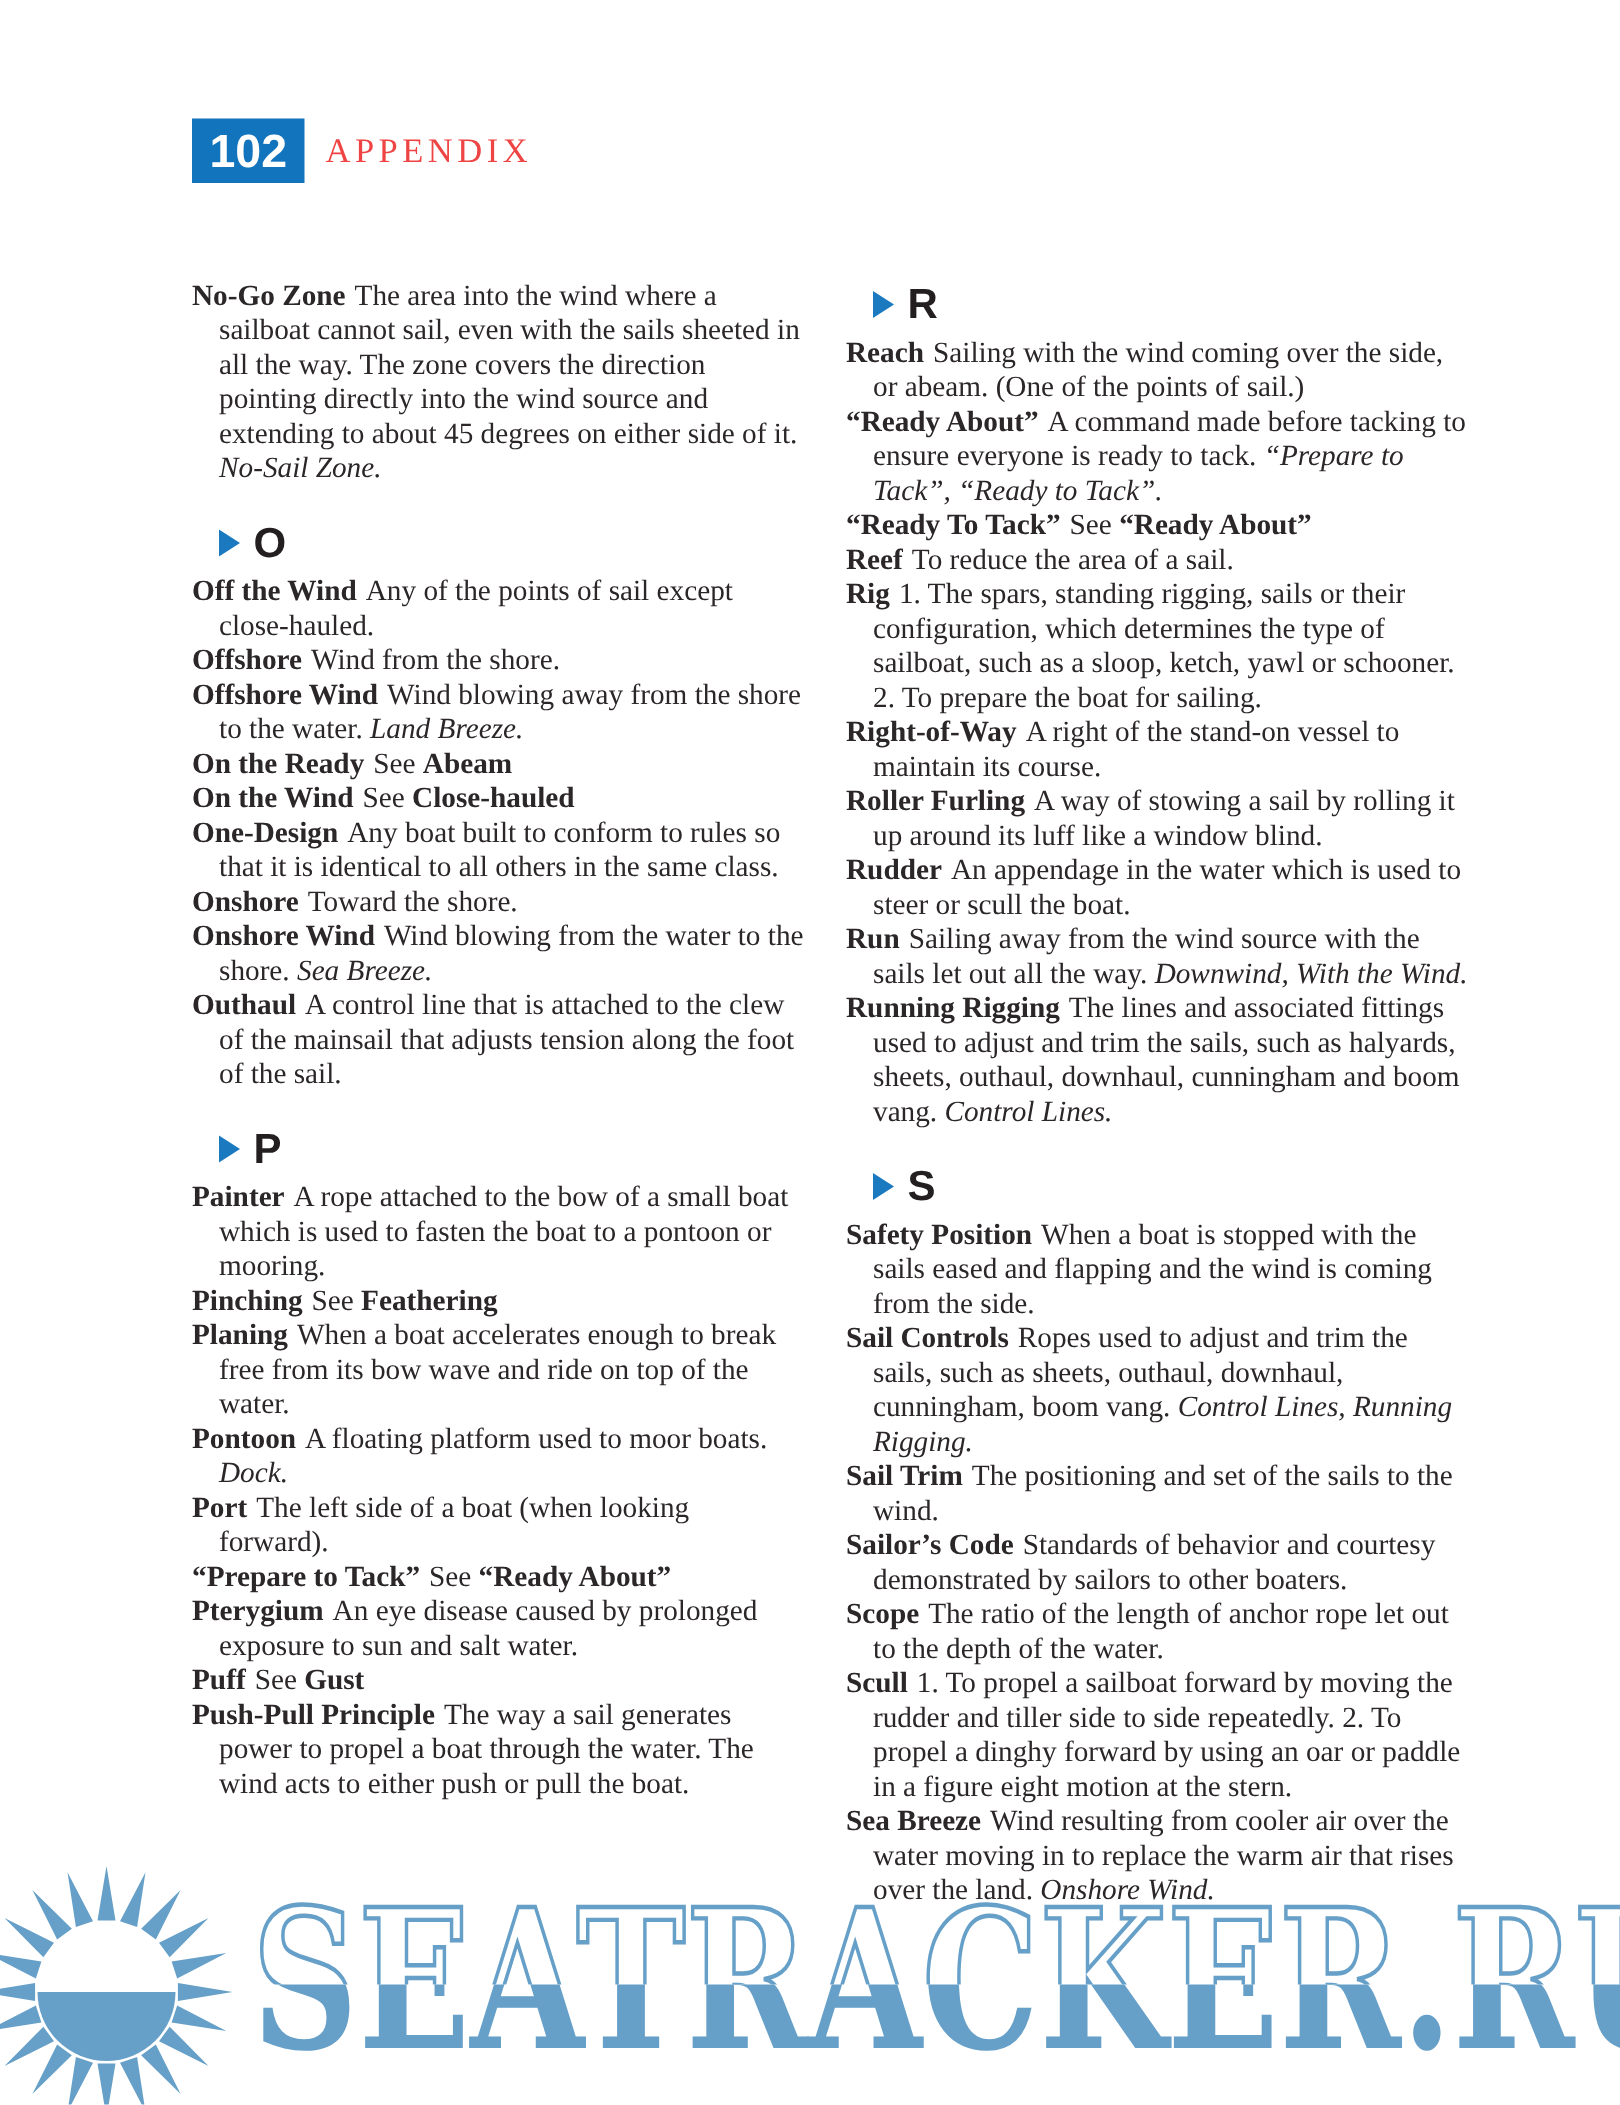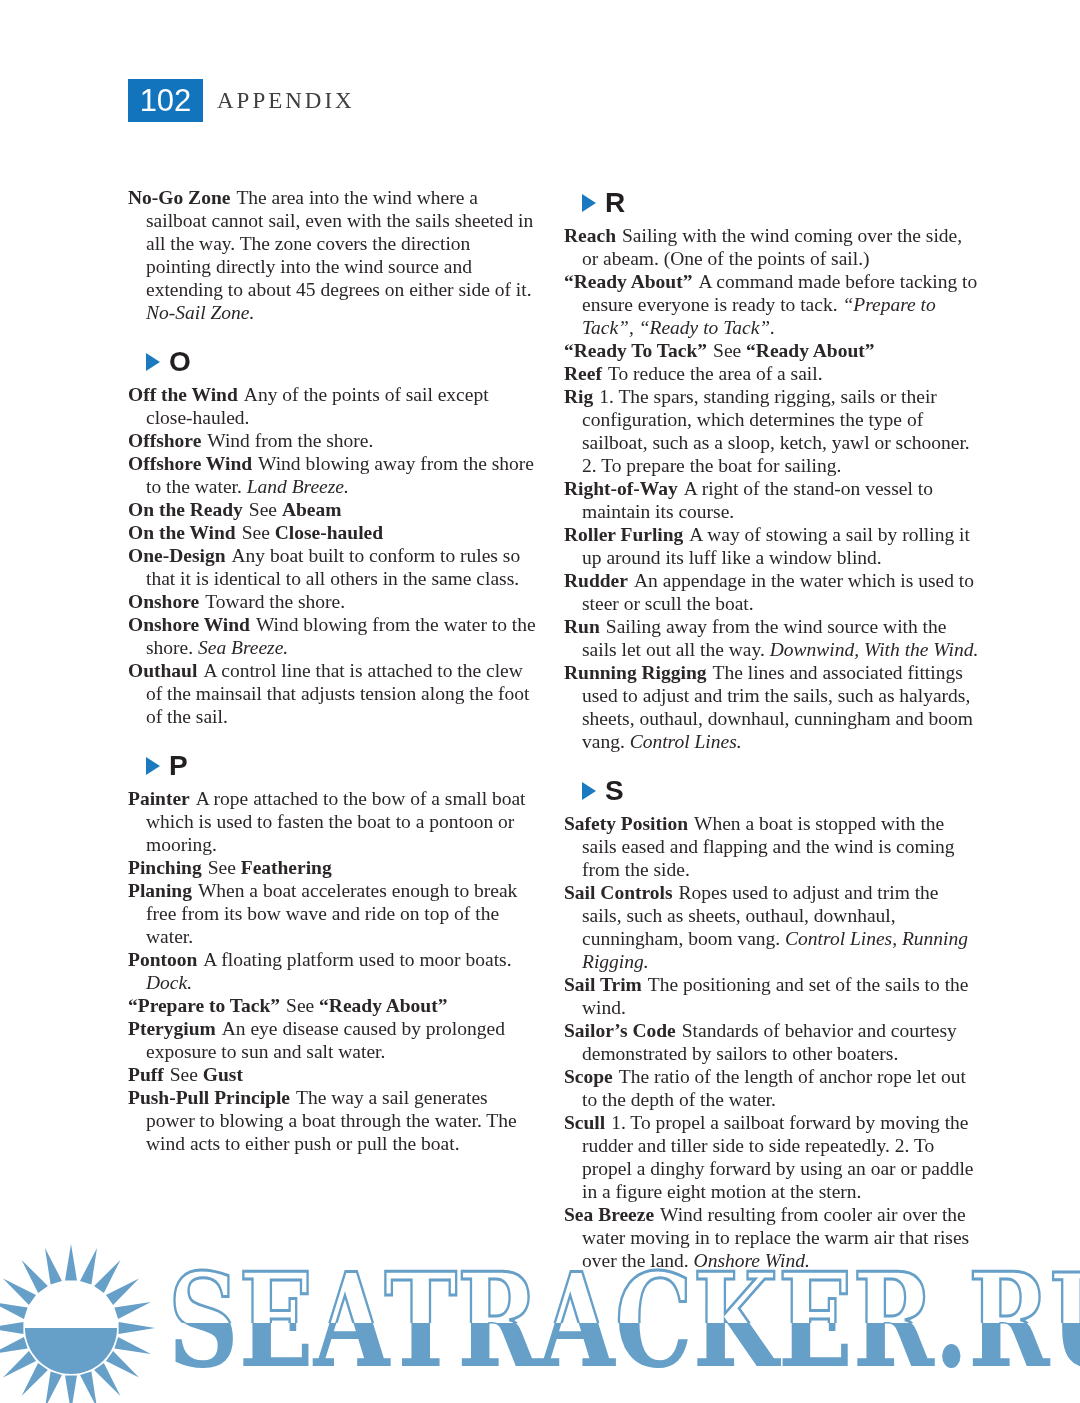--- a/index.html
+++ b/index.html
@@ -7,25 +7,25 @@
     width:1080px;height:1403px;background:#ffffff;
     font-family:"Liberation Serif", serif;
     position:relative;
   }
   .page{position:absolute;inset:0;overflow:hidden;}
 
   
   .page-header{position:absolute;top:79px;left:128px;display:flex;align-items:center;gap:14px;}
   .badge{
     background:#1274bc;color:#ffffff;
-    font-family:"Liberation Sans", sans-serif;font-weight:normal;
+    font-family:"Liberation Sans", sans-serif;font-weight:bold;
     font-size:31px;width:75px;height:43px;
     display:flex;align-items:center;justify-content:center;
   }
-  .header-title{font-size:23px;letter-spacing:3px;color:#404040;}
+  .header-title{font-size:23px;letter-spacing:3px;color:#ef4444;}
 
   
   .columns{position:absolute;top:186px;left:128px;display:flex;gap:28px;}
   .col{display:block;}
   .col-left{width:408px;}
   .col-right{width:418px;}
   .entry{
     margin:0;font-size:19.5px;line-height:23px;color:#2b2628;
     padding-left:18px;text-indent:-18px;
   }
@@ -95,24 +95,25 @@
         <p class="entry"><b class="term">Onshore Wind</b><span class="seg n">Wind blowing from the water to the shore. </span><span class="seg i">Sea Breeze.</span></p>
         <p class="entry"><b class="term">Outhaul</b><span class="seg n">A control line that is attached to the clew of the mainsail that adjusts tension along the foot of the sail.</span></p>
         <h3 class="section">
           <span class="tri"></span>
           <span class="letter">P</span>
         </h3>
         <p class="entry"><b class="term">Painter</b><span class="seg n">A rope attached to the bow of a small boat which is used to fasten the boat to a pontoon or mooring.</span></p>
         <p class="entry"><b class="term">Pinching</b><span class="seg n">See </span><span class="seg b">Feathering</span></p>
         <p class="entry"><b class="term">Planing</b><span class="seg n">When a boat accelerates enough to break free from its bow wave and ride on top of the water.</span></p>
         <p class="entry"><b class="term">Pontoon</b><span class="seg n">A floating platform used to moor boats. </span><span class="seg i">Dock.</span></p>
+        <p class="entry"><b class="term">Port</b><span class="seg n">The left side of a boat (when looking forward).</span></p>
         <p class="entry"><b class="term">“Prepare to Tack”</b><span class="seg n">See </span><span class="seg b">“Ready About”</span></p>
         <p class="entry"><b class="term">Pterygium</b><span class="seg n">An eye disease caused by prolonged exposure to sun and salt water.</span></p>
         <p class="entry"><b class="term">Puff</b><span class="seg n">See </span><span class="seg b">Gust</span></p>
-        <p class="entry"><b class="term">Push-Pull Principle</b><span class="seg n">The way a sail generates power to blowing a boat through the water. The wind acts to either push or pull the boat.</span></p>
+        <p class="entry"><b class="term">Push-Pull Principle</b><span class="seg n">The way a sail generates power to propel a boat through the water. The wind acts to either push or pull the boat.</span></p>
       </section>
     <section class="col col-right" id="col-right">
         <h3 class="section">
           <span class="tri"></span>
           <span class="letter">R</span>
         </h3>
         <p class="entry"><b class="term">Reach</b><span class="seg n">Sailing with the wind coming over the side, or abeam. (One of the points of sail.)</span></p>
         <p class="entry"><b class="term">“Ready About”</b><span class="seg n">A command made before tacking to ensure everyone is ready to tack. </span><span class="seg i">“Prepare to Tack”, “Ready to Tack”.</span></p>
         <p class="entry"><b class="term">“Ready To Tack”</b><span class="seg n">See </span><span class="seg b">“Ready About”</span></p>
         <p class="entry"><b class="term">Reef</b><span class="seg n">To reduce the area of a sail.</span></p>

